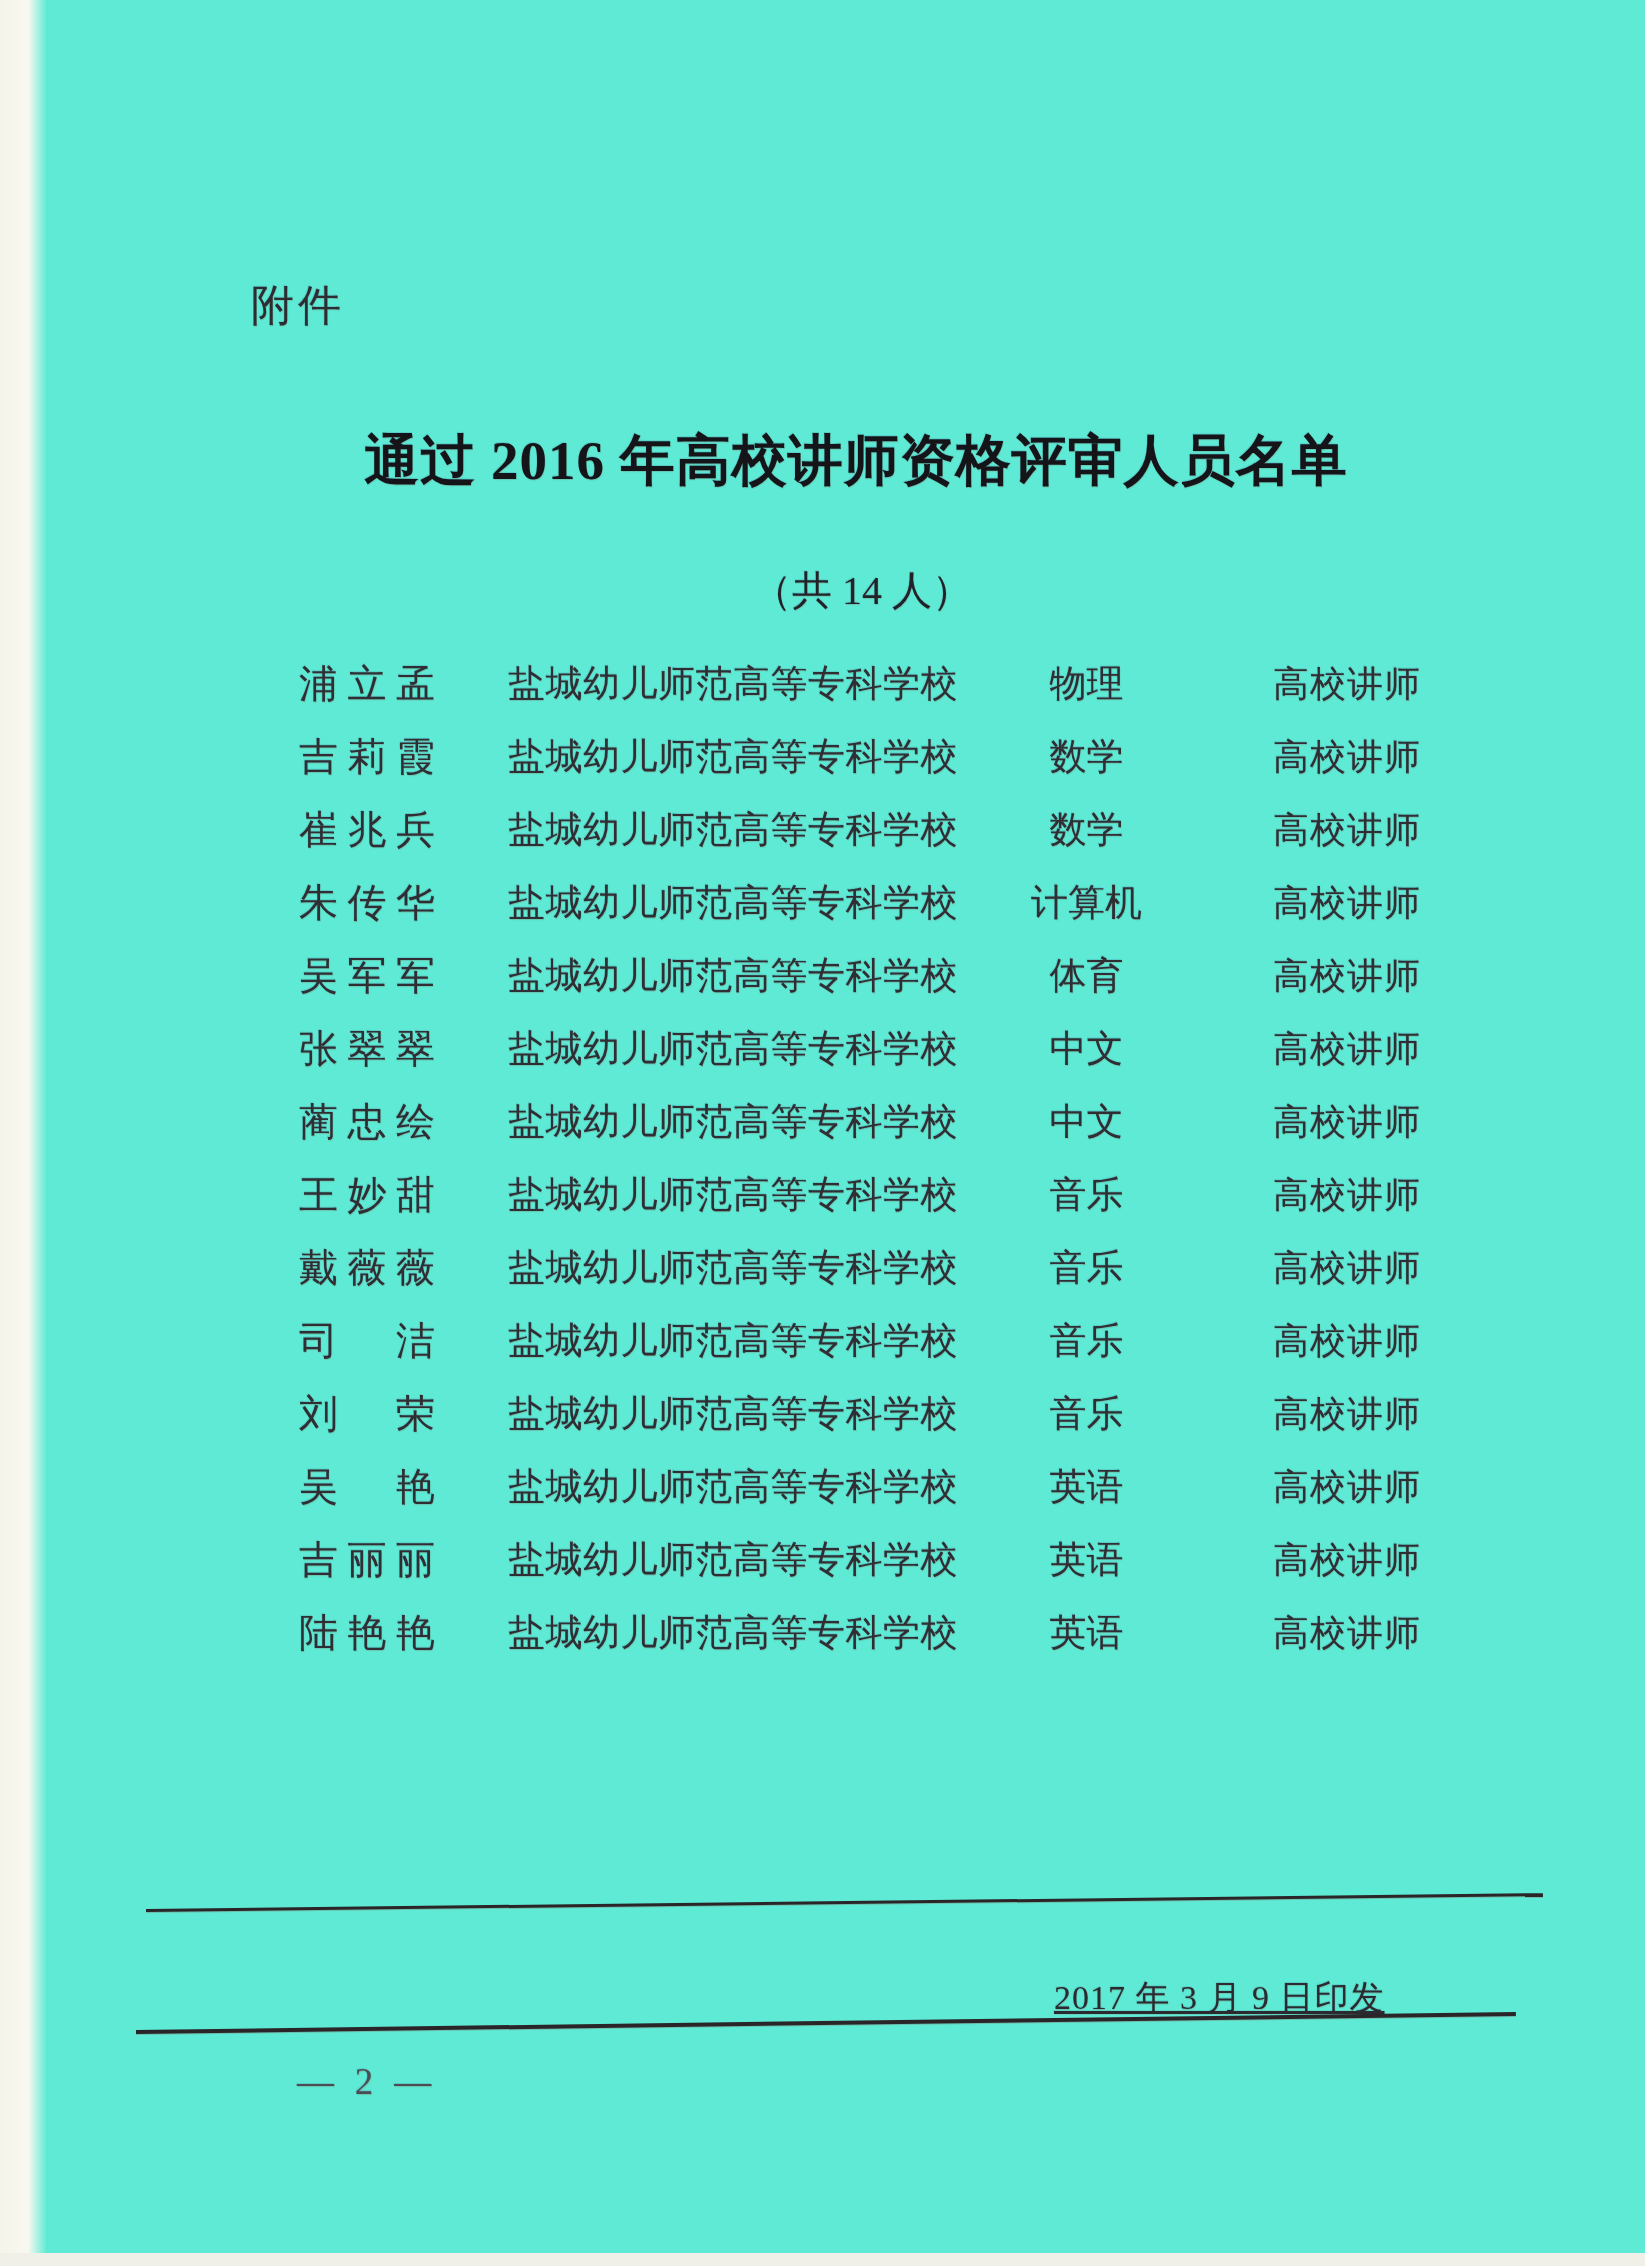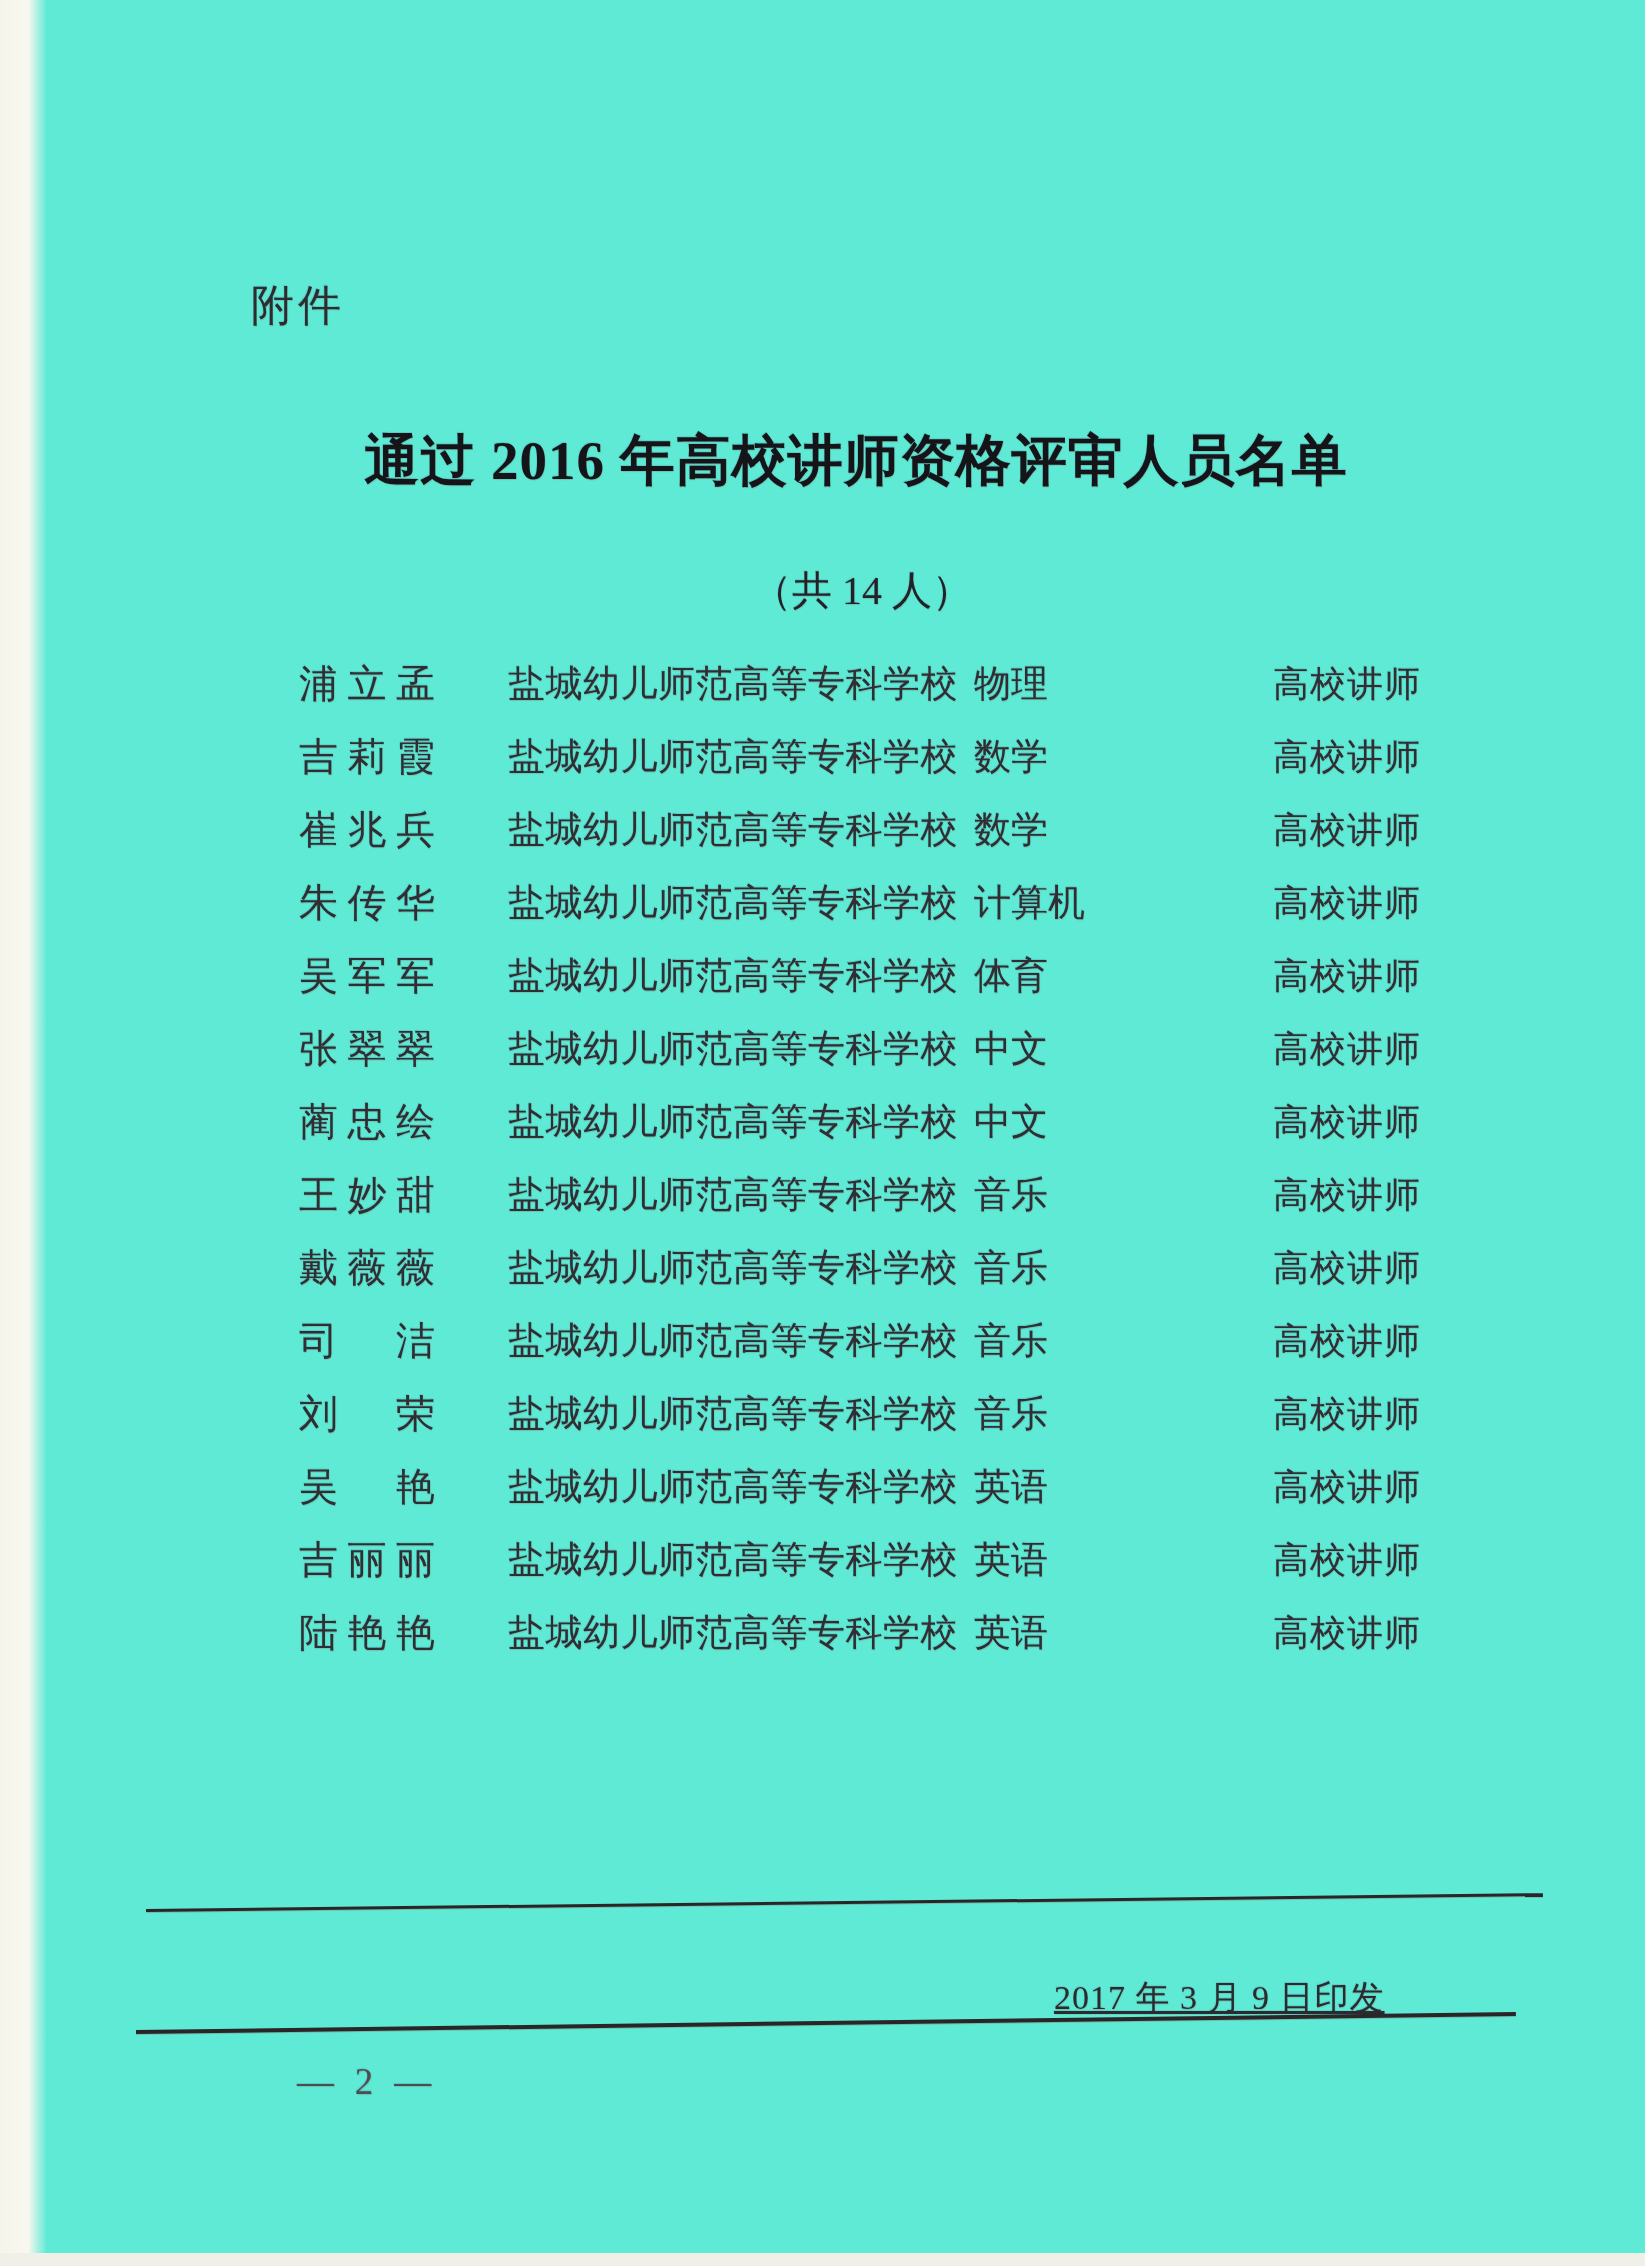--- a/index.html
+++ b/index.html
@@ -49,22 +49,22 @@
   .cell{white-space:nowrap;line-height:1;margin-top:14px;}
   .cell-name{
     position:absolute;left:299px;width:136px;
     font-size:39px;text-align:justify;text-align-last:justify;
   }
   .cell-school{
     position:absolute;left:508px;
     font-size:37px;letter-spacing:0.5px;
   }
   .cell-subject{
-    position:absolute;left:974px;width:155px;
-    font-size:37px;text-align:left;
+    position:absolute;left:1009px;width:155px;
+    font-size:37px;text-align:center;
   }
   .cell-title{
     position:absolute;left:1273px;width:147px;
     font-size:36px;letter-spacing:1px;
   }
 
   .rule{
     position:absolute;background:#2a2528;
   }
   .rule-top{

